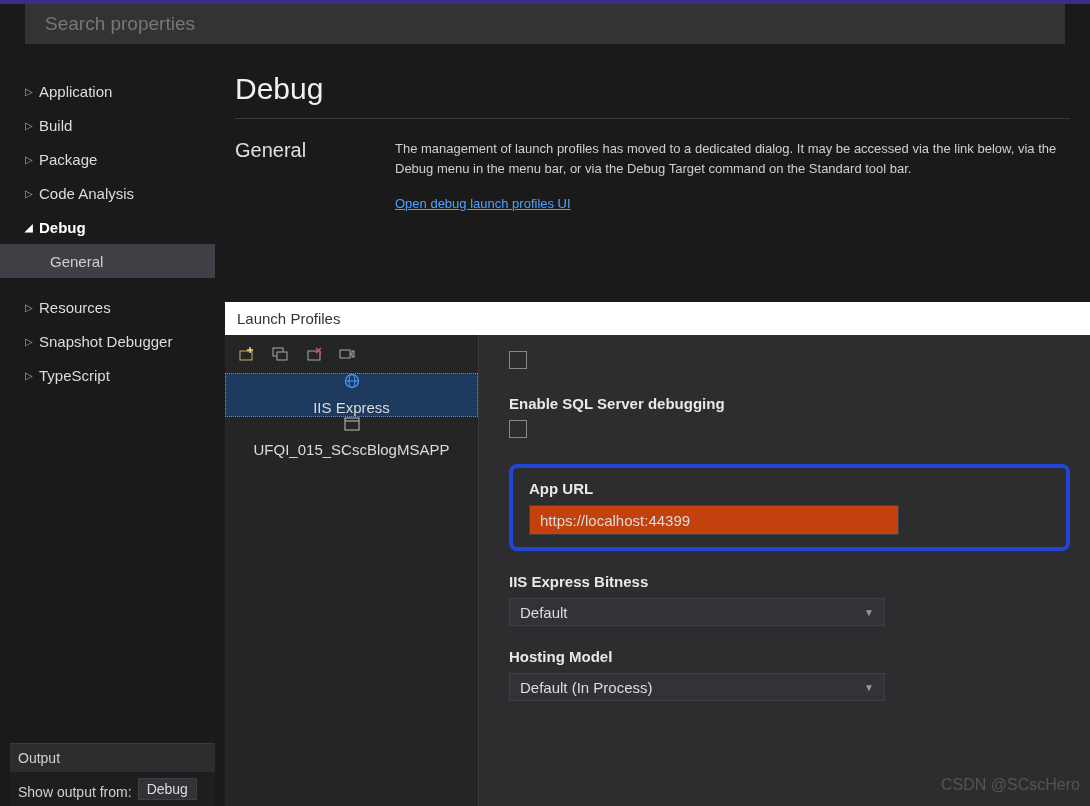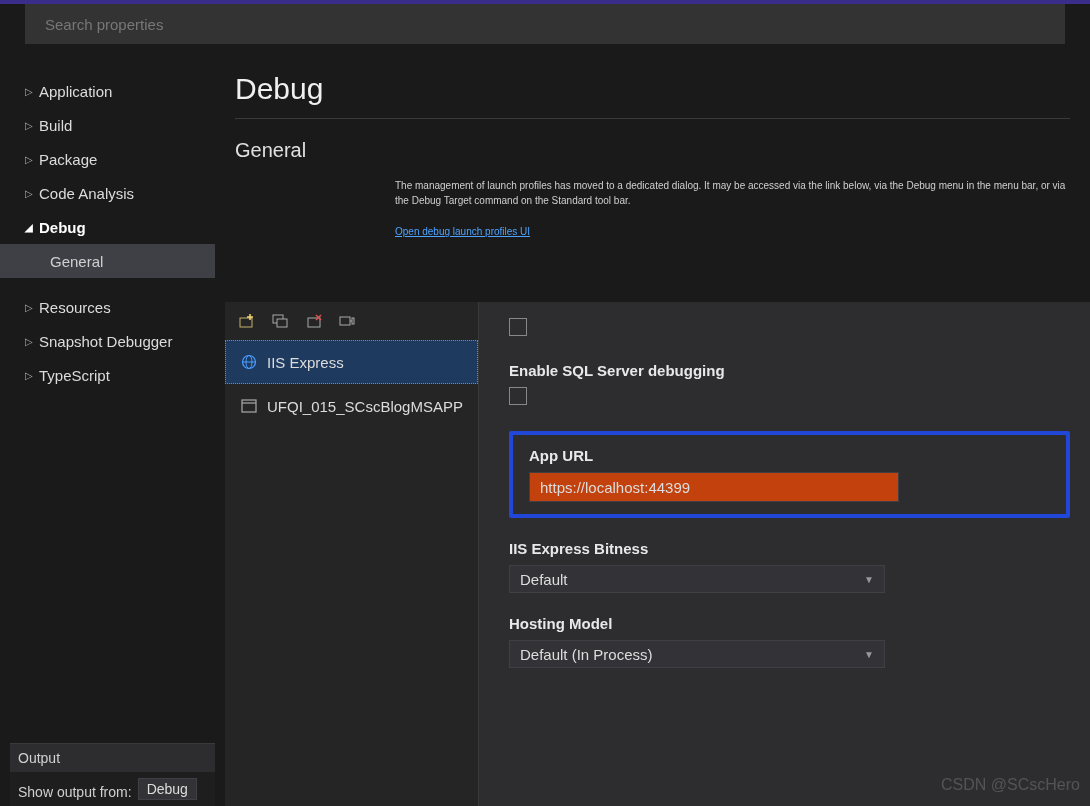--- a/index.html
+++ b/index.html
@@ -1,45 +1,45 @@
 <!DOCTYPE html>
 <html><head>
 <meta charset="utf-8">
 <style>
 * { margin:0; padding:0; box-sizing:border-box; font-family:"Segoe UI",Arial,sans-serif; }
 body { background:#1a1a1a; color:#d0d0d0; width:1090px; height:806px; overflow:hidden; position:relative; }
 .topborder{height:4px;background:#3a2d8a;}
-.searchbar{background:#333333;margin:0 25px 10px 25px;height:40px;display:flex;align-items:center;padding:16px 20px;color:#777;font-size:15px;}
+.searchbar{background:#333333;margin:0 25px 10px 25px;height:40px;display:flex;align-items:center;padding:16px 20px;color:#777;font-size:19px;}
 .layout{display:flex;height:calc(100% - 54px);}
 .sidebar{width:215px;flex-shrink:0;padding-top:20px;}
 .nav-item{display:flex;align-items:center;height:34px;padding-left:25px;font-size:15px;cursor:pointer;color:#dcdcdc;}
 .nav-item .tri{width:14px;font-size:10px;color:#aaa;display:inline-block;}
 .nav-item.active{font-weight:bold;color:#fff;}
 .sub-item{height:34px;display:flex;align-items:center;padding-left:50px;font-size:15px;cursor:pointer;}
 .sub-item.selected{background:#3f3f46;}
 .main{flex:1;padding:18px 20px 0 20px;overflow:hidden;}
 .page-title{font-size:30px;font-weight:300;color:#f0f0f0;margin-bottom:12px;}
 .hr{border-top:1px solid #3a3a3a;margin-bottom:20px;}
 .row{display:flex;margin-bottom:20px;}
 .row-label{width:160px;font-size:20px;color:#e0e0e0;flex-shrink:0;}
-.row-body{flex:1;font-size:10px;color:#cfcfcf;line-height:1.5;margin-top:39px;}
+.row-body{flex:1;font-size:13px;color:#cfcfcf;line-height:1.5;}
 .link{color:#4da3ff;text-decoration:underline;cursor:pointer;display:inline-block;margin-top:16px;}
 .dialog{background:#fff;color:#222;position:absolute;left:225px;top:302px;width:865px;height:504px;display:flex;flex-direction:column;}
 .dialog-title{font-size:15px;padding:8px 12px;background:#fff;color:#333;}
 .dialog-body{flex:1;display:flex;background:#2d2d30;}
 .profiles{width:254px;background:#252526;border-right:1px solid #3a3a3a;}
 .toolbar{display:flex;gap:16px;padding:10px 12px;}
 .toolbar .ticon{width:18px;height:18px;display:flex;align-items:center;justify-content:center;cursor:pointer;}
-.profile-item{display:flex;align-items:center;height:44px;padding:0 16px;gap:10px;font-size:15px;color:#dcdcdc;cursor:pointer;}
+.profile-item{display:flex;align-items:center;height:44px;padding:0 16px;gap:10px;font-size:15px;color:#dcdcdc;cursor:pointer;flex-direction:column;}
 .profile-item.sel{background:#1e3a5f;outline:1px dotted #4a90e2;outline-offset:-1px;}
 .settings{flex:1;padding:16px 20px 20px 30px;overflow:auto;}
 .field{margin-bottom:22px;}
 .field-label{font-size:15px;font-weight:bold;color:#e8e8e8;margin-bottom:8px;}
 .checkbox{width:18px;height:18px;border:1px solid #888;background:#2d2d30;display:inline-block;}
-.highlight-box{border:4px solid #2047d8;padding:12px 16px;border-radius:2px;margin-bottom:22px;}
+.highlight-box{border:4px solid #2047d8;padding:12px 16px;border-radius:8px;margin-bottom:22px;}
 .textinput{background:#c2410c;border:1px solid #3f3f46;color:#ddd;padding:6px 10px;font-size:15px;width:370px;height:30px;}
 .select{background:#333337;border:1px solid #3f3f46;color:#ddd;padding:4px 10px;font-size:15px;width:376px;height:28px;display:flex;align-items:center;justify-content:space-between;}
 .select .caret{font-size:10px;color:#999;}
 .output-panel{position:absolute;left:10px;bottom:0;width:205px;}
 .output-title{background:#2d2d30;padding:6px 8px;font-size:14px;border-top:1px solid #3a3a3a;}
 .output-row{background:#1e1e1e;padding:6px 8px;font-size:14px;display:flex;align-items:flex-end;gap:6px;}
 .output-select{background:#333337;padding:2px 8px;font-size:14px;color:#ddd;border:1px solid #3f3f46;}
 .watermark{position:absolute;right:10px;bottom:12px;color:rgba(200,200,200,0.25);font-size:16px;pointer-events:none;}
 svg{display:block;}
 </style>
@@ -98,20 +98,21 @@
       <div class="row-label">General</div>
       <div class="row-body">
         <div>The management of launch profiles has moved to a dedicated dialog. It may be accessed via the link below, via the Debug menu in the menu bar, or via the Debug Target command on the Standard tool bar.</div>
         <a class="link">Open debug launch profiles UI</a>
       </div>
     </div>
   </div>
 </div>
 
 <div class="dialog">
+  <div class="dialog-title">Launch Profiles</div>
   <div class="dialog-body">
     <div class="profiles">
       <div class="toolbar">
         <span class="ticon">
             <svg width="16" height="14" viewBox="0 0 16 14">
               <rect x="2" y="4" width="12" height="9" fill="none" stroke="#c8b26a" stroke-width="1"></rect>
               <path d="M12 0 L12 6 M9 3 L15 3" stroke="#f5d874" stroke-width="1.5"></path>
             </svg>
           </span>
         <span class="ticon">

